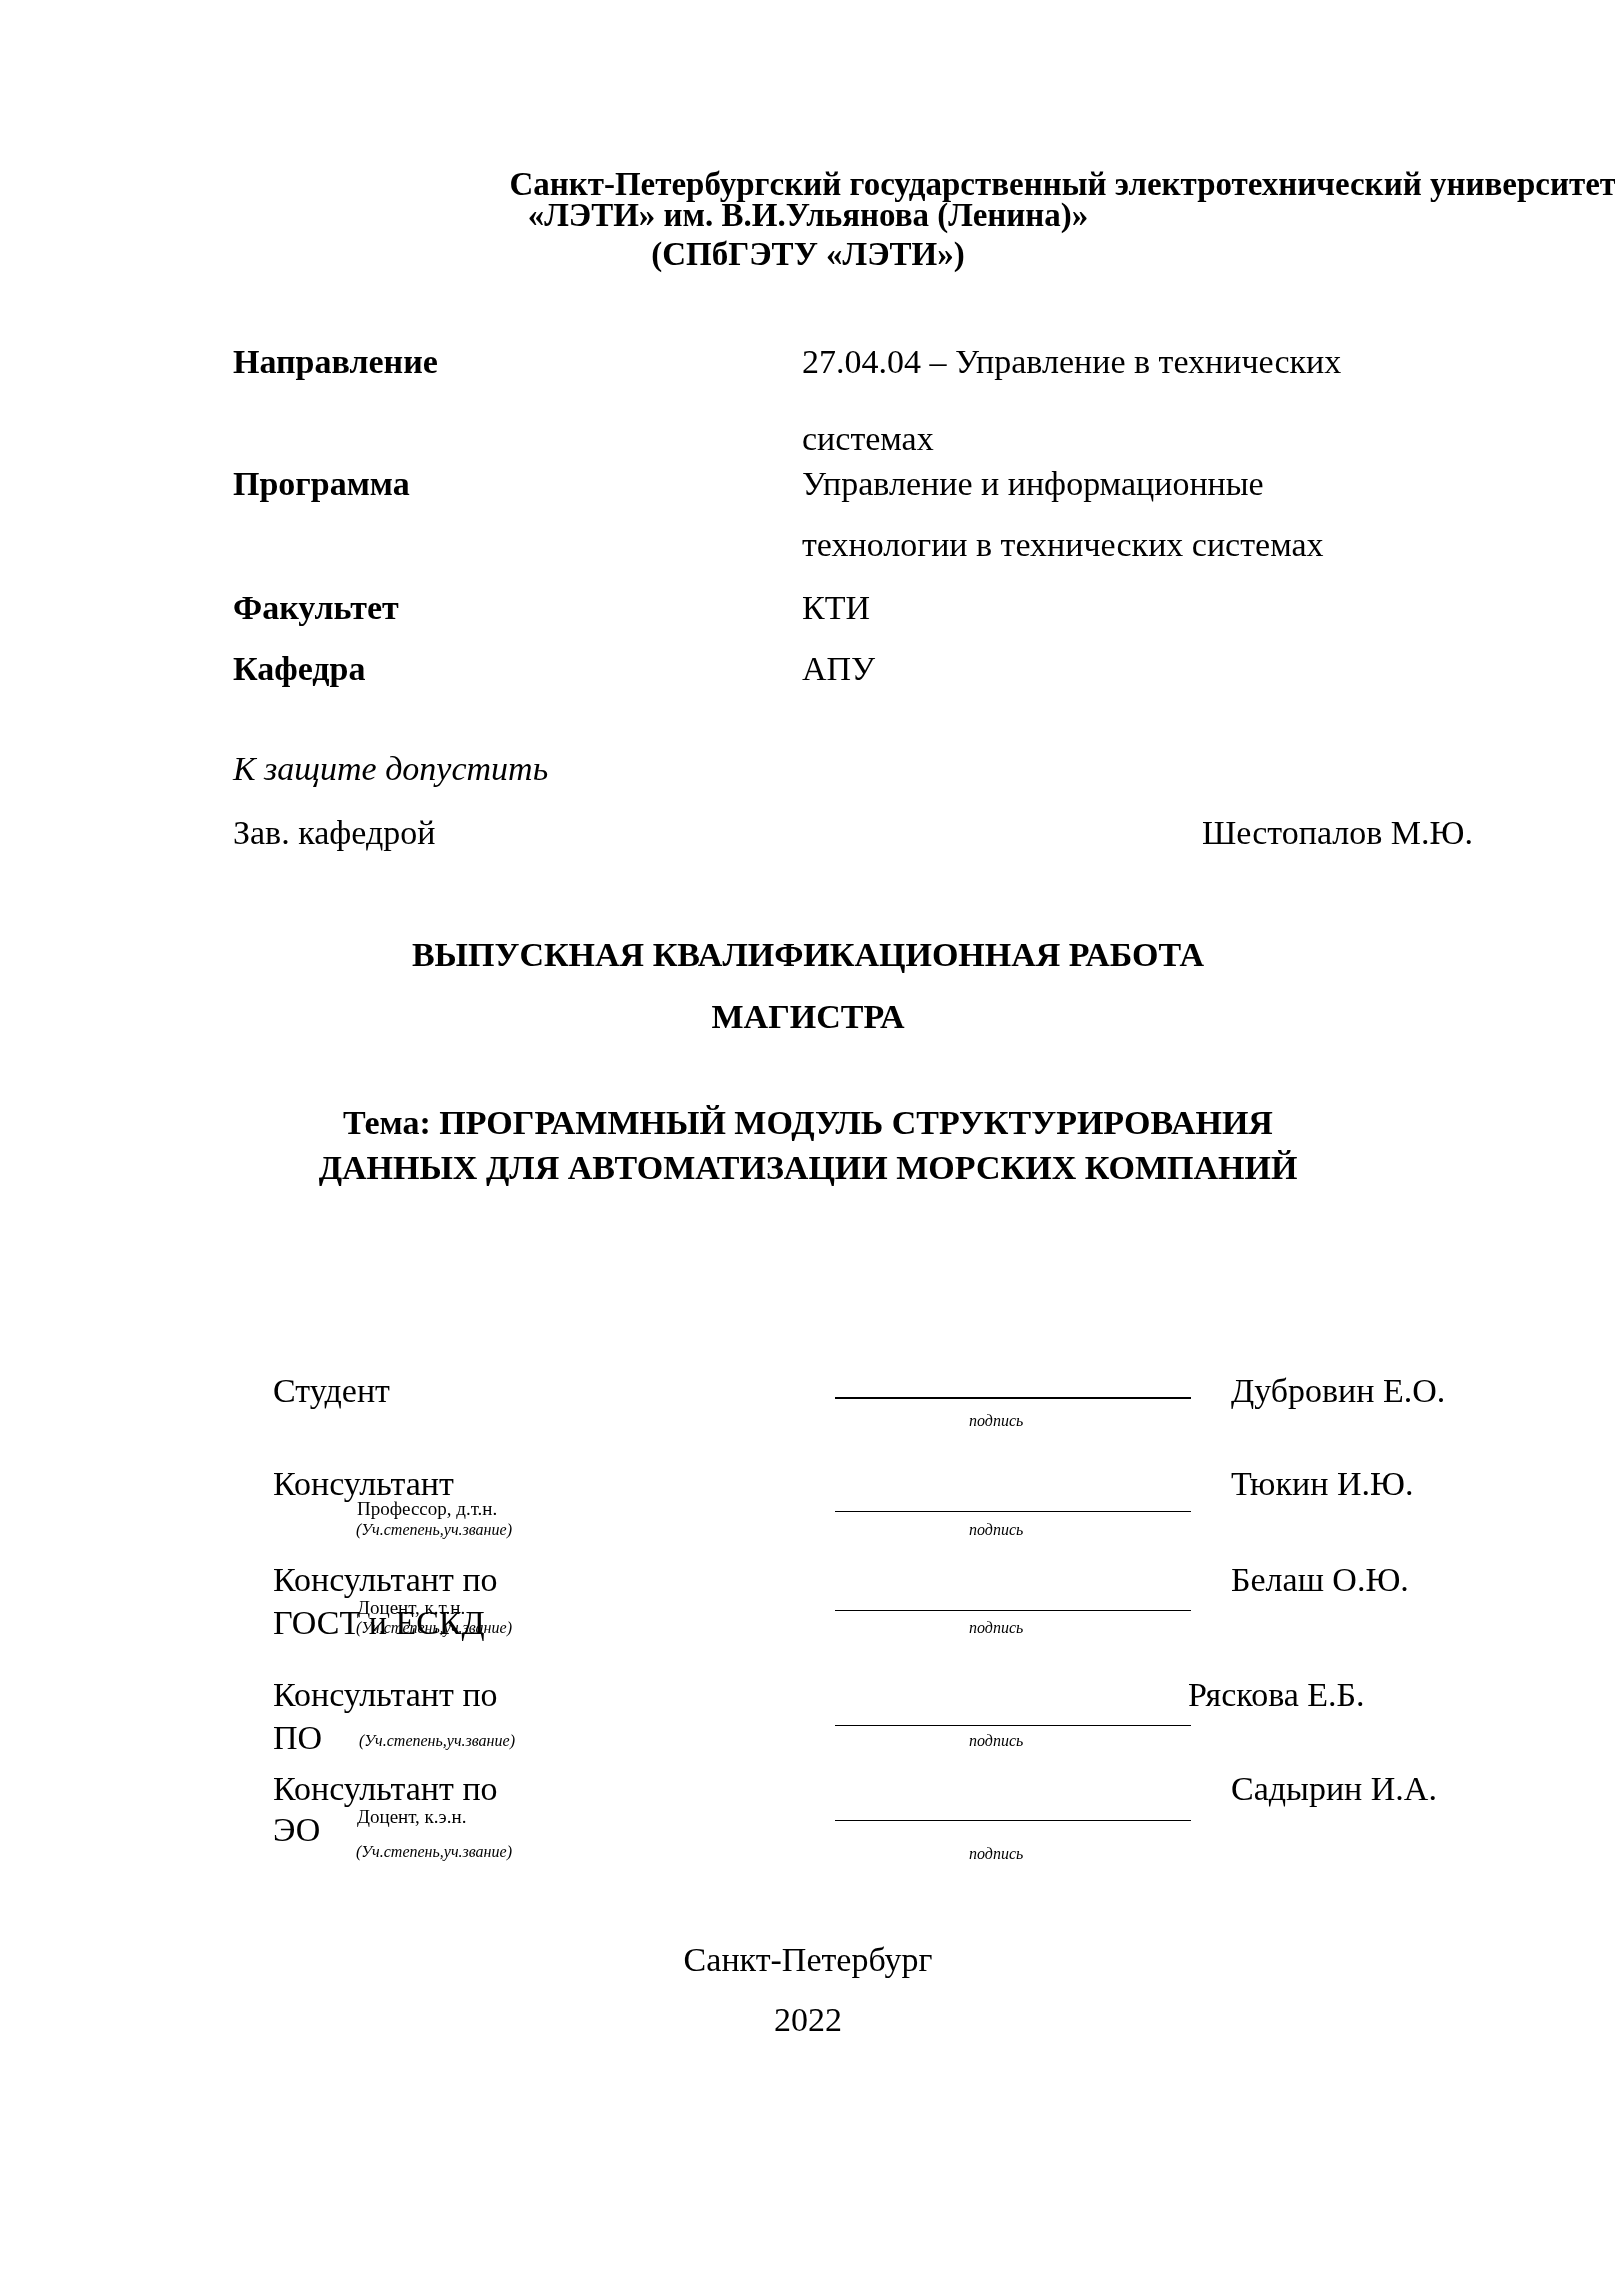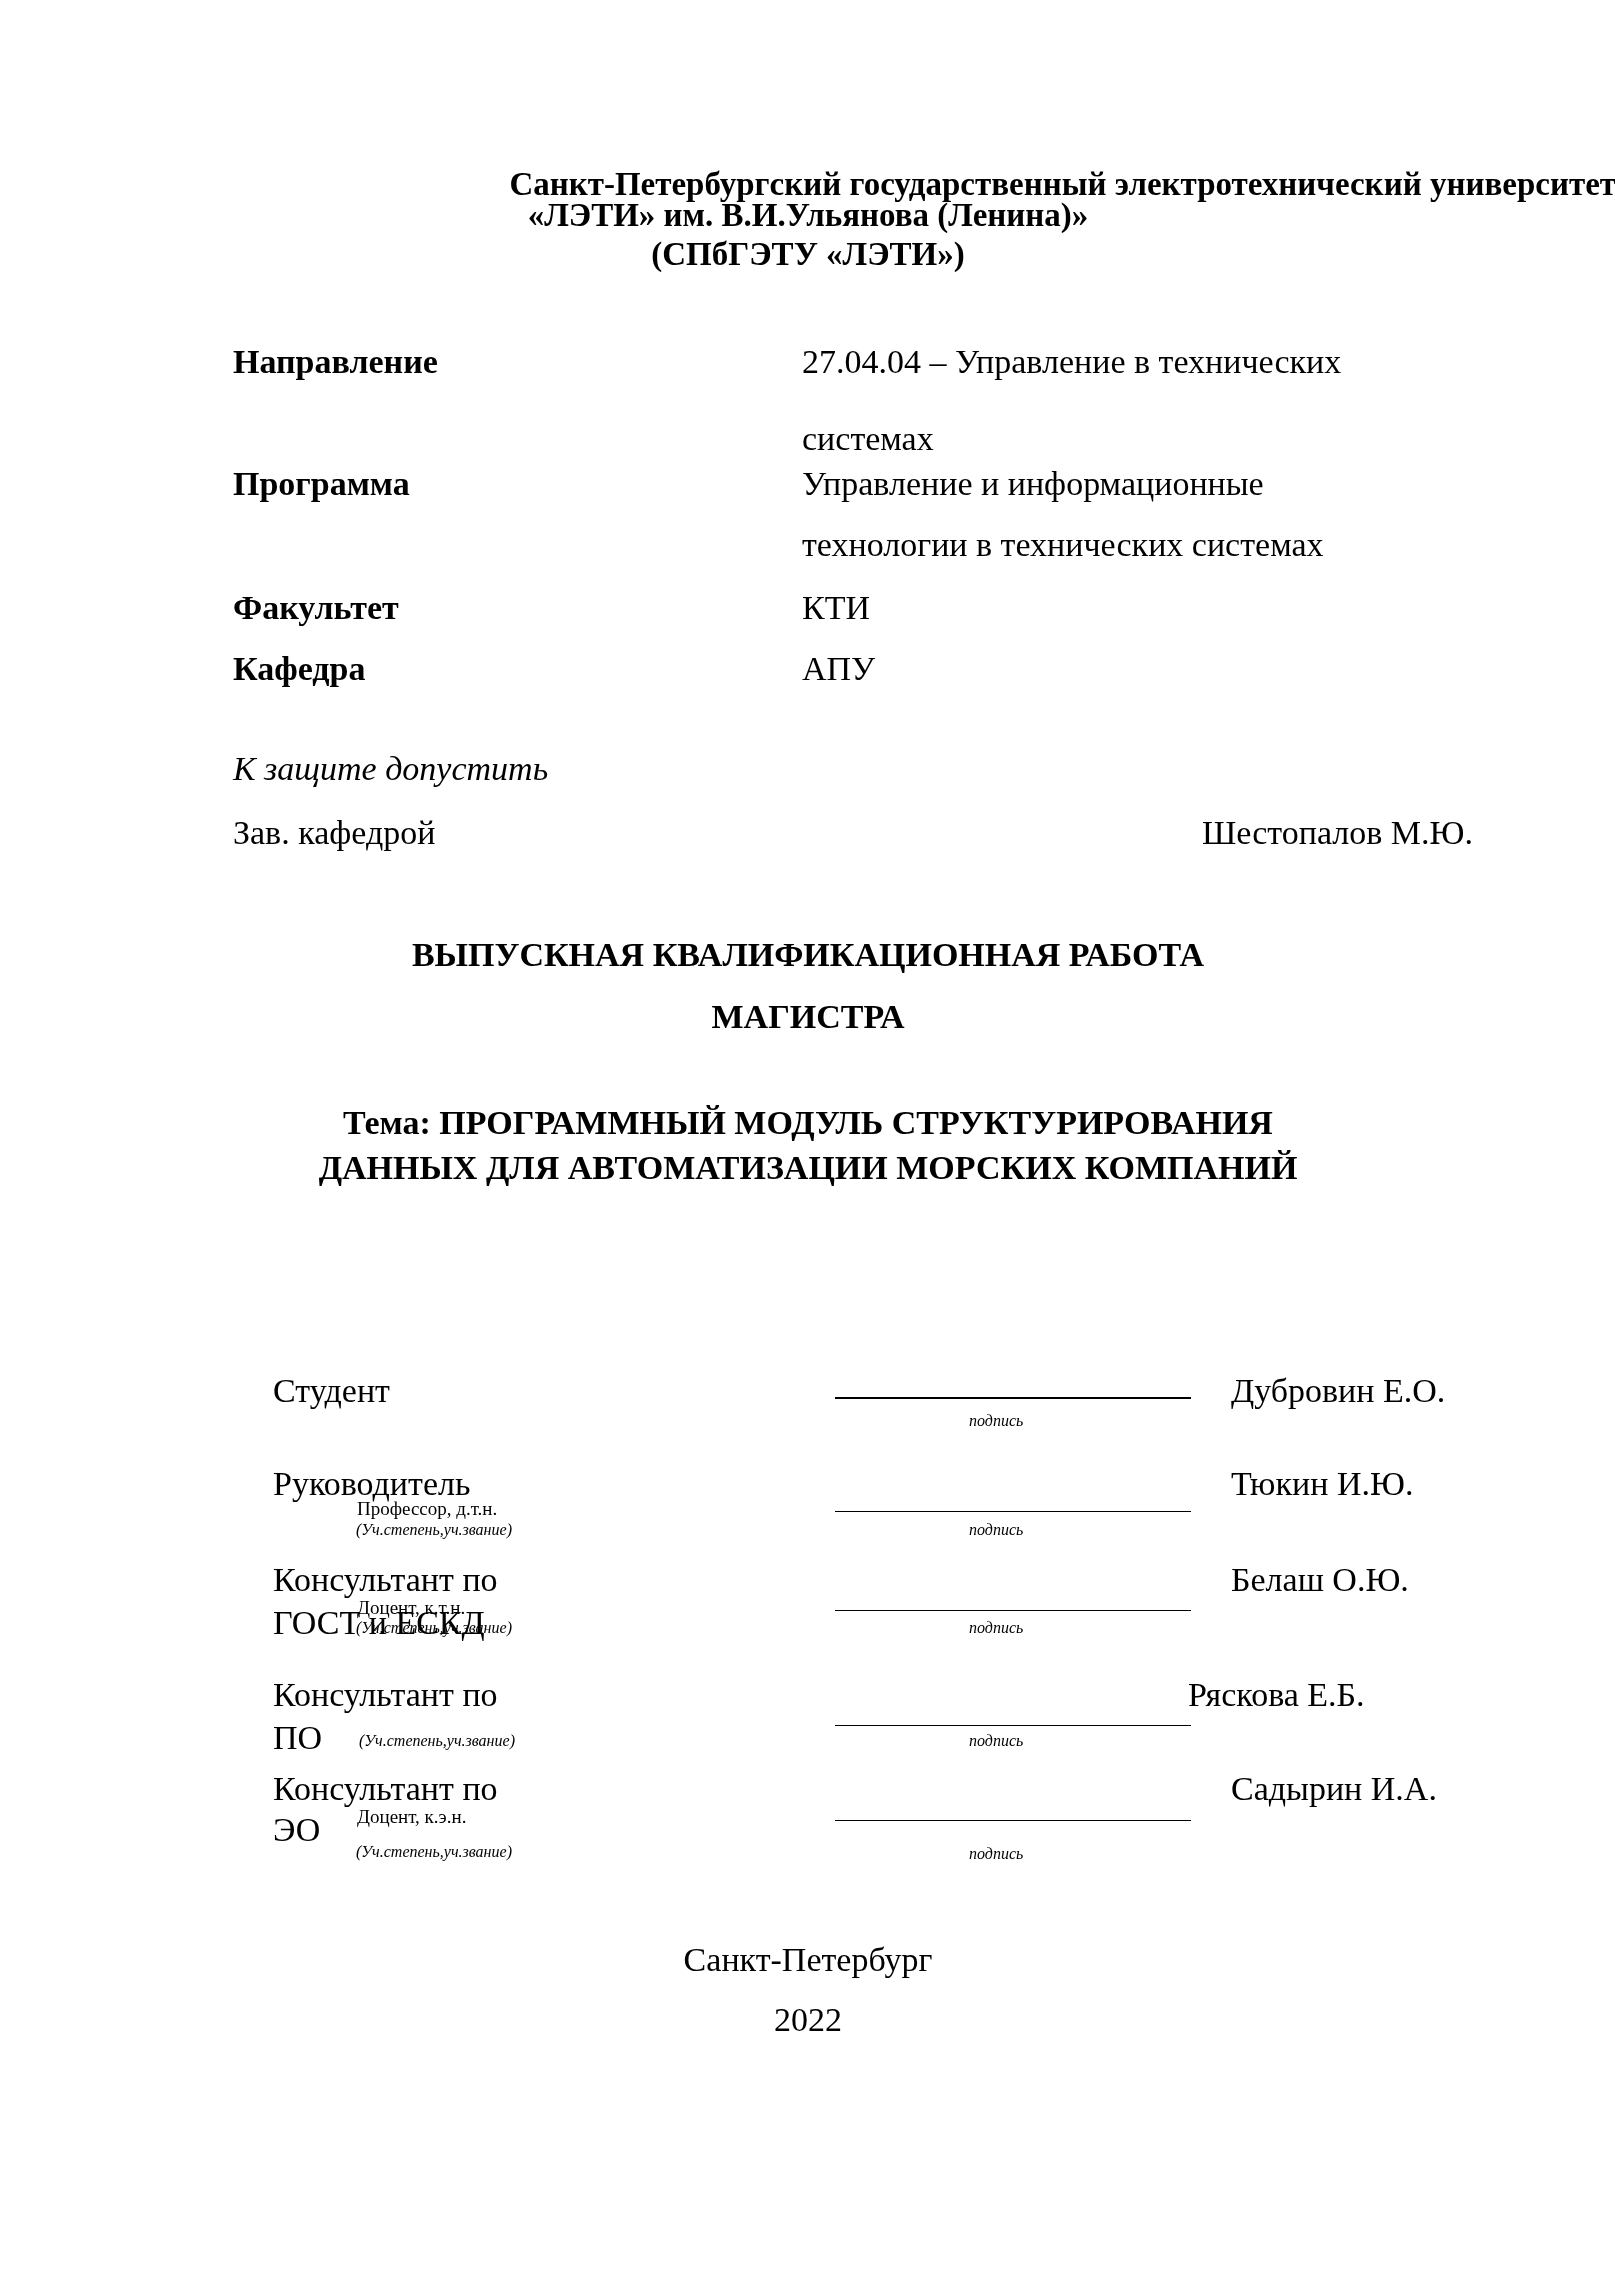--- a/index.html
+++ b/index.html
@@ -49,21 +49,21 @@
 <div class="abs center title" style="top:1106px;">Тема: ПРОГРАММНЫЙ МОДУЛЬ СТРУКТУРИРОВАНИЯ</div>
 <div class="abs center title" style="top:1151px;">ДАННЫХ ДЛЯ АВТОМАТИЗАЦИИ МОРСКИХ КОМПАНИЙ</div>
 
 <div>
 
   <div class="abs f44" style="left:273px; top:1374px;">Студент</div>
   <div class="sigline thick" style="top:1397px;"></div>
   <div class="abs smalli" style="left:969px; top:1413px;">подпись</div>
   <div class="abs f44" style="left:1231px; top:1374px;">Дубровин Е.О.</div>
 
-  <div class="abs f44" style="left:273px; top:1467px;">Руководитель</div>
+  <div class="abs f44" style="left:273px; top:1467px;">Консультант</div>
   <div class="abs small" style="left:357px; top:1499px;">Профессор, д.т.н.</div>
   <div class="abs smalli" style="left:356px; top:1522px;">(Уч.степень,уч.звание)</div>
   <div class="sigline" style="top:1511px;"></div>
   <div class="abs smalli" style="left:969px; top:1522px;">подпись</div>
   <div class="abs f44" style="left:1231px; top:1467px;">Тюкин И.Ю.</div>
 
   <div class="abs f44" style="left:273px; top:1563px;">Консультант по</div>
   <div class="abs f44" style="left:273px; top:1606px;">ГОСТ и ЕСКД</div>
   <div class="abs small" style="left:357px; top:1598px;">Доцент, к.т.н.</div>
   <div class="abs smalli" style="left:356px; top:1620px;">(Уч.степень,уч.звание)</div>

